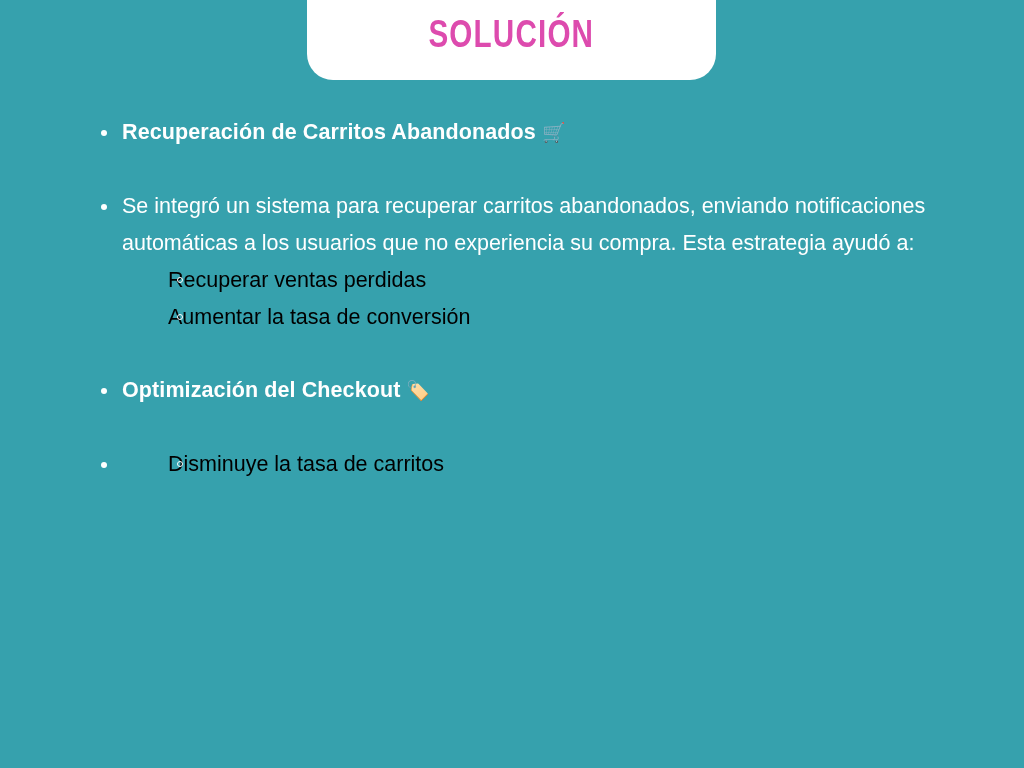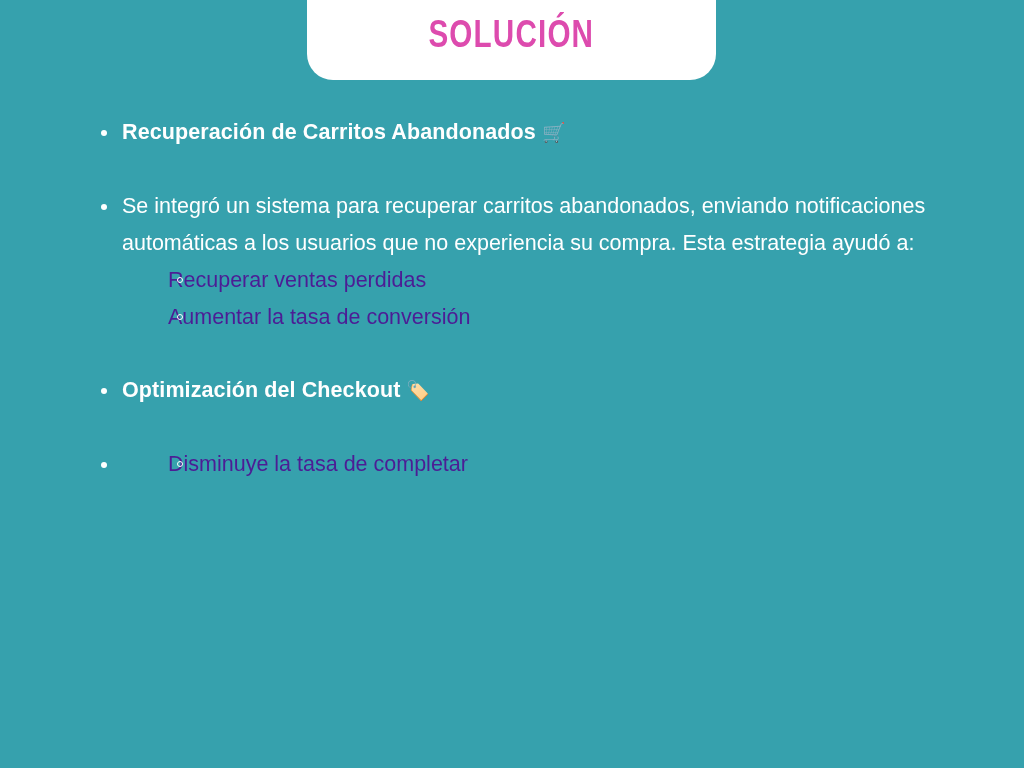--- a/index.html
+++ b/index.html
@@ -101,21 +101,21 @@
   }
 
   ul.level2 {
     list-style: none;
     margin: 0;
     padding: 0;
   }
   ul.level2 > li.l2 {
     position: relative;
     padding-left: 46px;
-    color: #4c1d95;
+    color: #000000;
     font-size: 21.5px;
     line-height: 37px;
     font-weight: normal;
   }
   ul.level2 > li.l2::before {
     content: "";
     position: absolute;
     left: 55px;
     top: 15px;
     width: 6px;
@@ -161,21 +161,21 @@
 
       <li class="l1 bold">
         <span>Optimización del Checkout</span><span class="emoji"> 🏷️</span>
       </li>
 
       <li class="spacer"></li>
 
       <li class="l1 para">
         <ul class="level2">
           <li class="l2">
-            <span>Disminuye la tasa de completar</span>
+            <span>Disminuye la tasa de carritos</span>
           </li>
         </ul>
       </li>
 
     </ul>
   </div>
 
 </div>
 
 </body></html>

